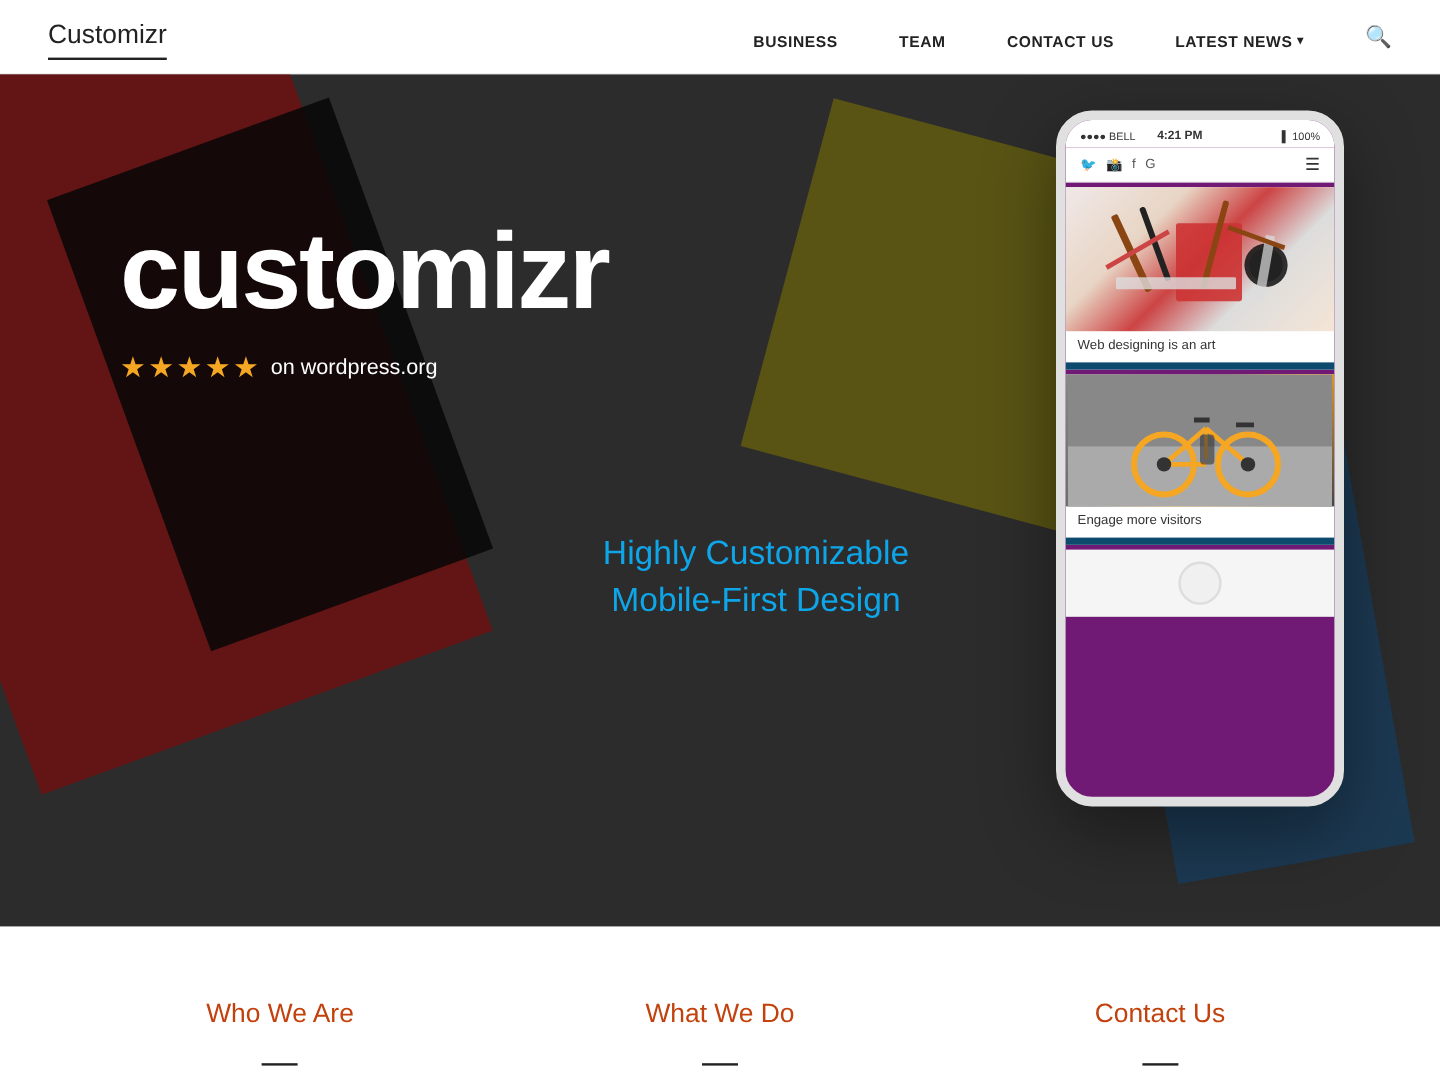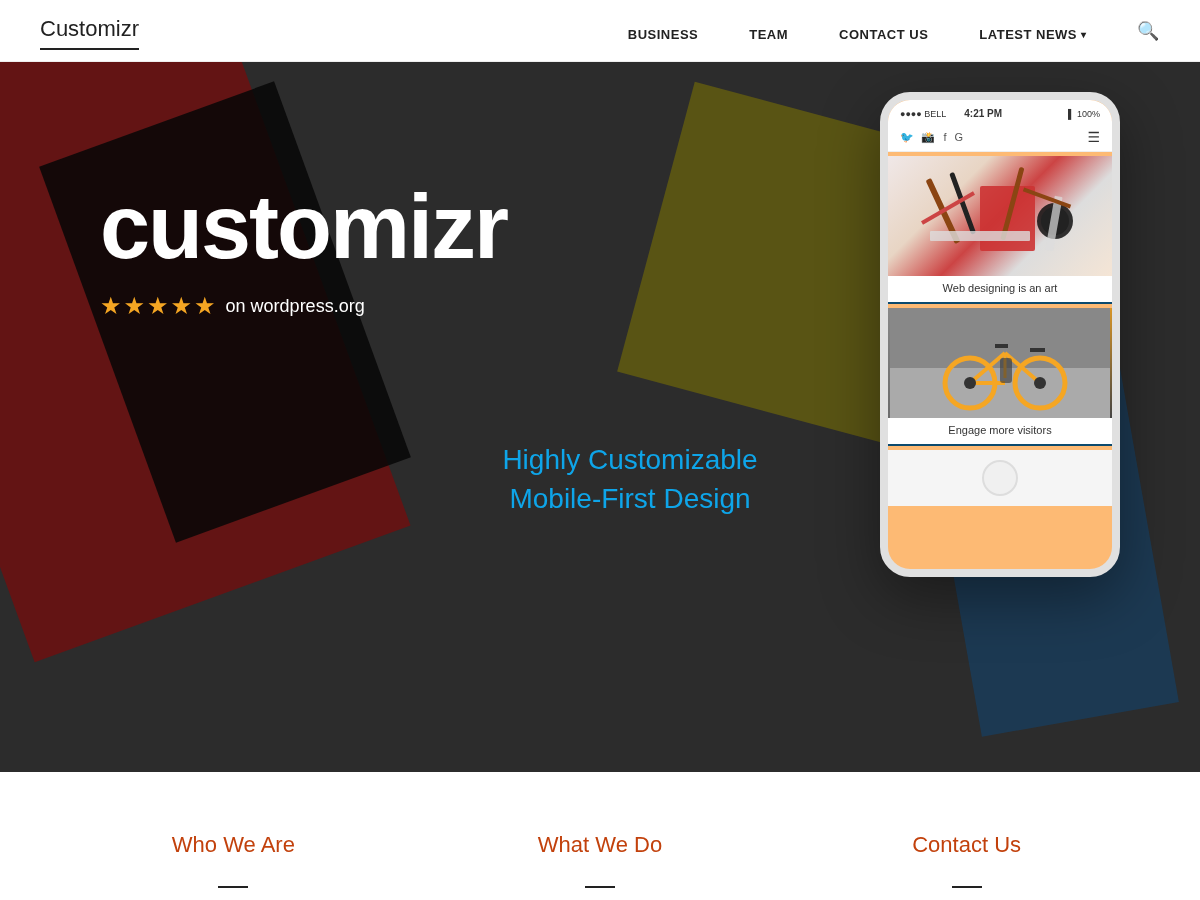--- a/index.html
+++ b/index.html
@@ -151,28 +151,27 @@
       text-align: center;
       margin-left: -40px;
     }
 
     
     .phone-mockup {
       position: absolute;
       right: 80px;
       top: 30px;
       width: 240px;
-      height: 485px;
-      background: #fdba74;
+      height: 580px;
+      background: #701a75;
       border-radius: 30px;
       border: 8px solid #e0e0e0;
       box-shadow: 0 20px 60px rgba(0,0,0,0.4);
       overflow: hidden;
       z-index: 3;
-      text-align: center;
     }
     .phone-top-bar {
       display: flex;
       justify-content: space-between;
       align-items: center;
       padding: 8px 12px 4px;
       background: #fff;
       font-size: 9px;
       color: #333;
     }
@@ -204,21 +203,21 @@
       font-size: 11px;
       color: #555;
     }
     .phone-menu-icon {
       font-size: 14px;
       color: #333;
     }
     .phone-card {
       background: #fff;
       margin: 4px 0;
-      border-bottom: 2px solid #0c4a6e;
+      border-bottom: 6px solid #0c4a6e;
     }
     .phone-card-img {
       width: 100%;
       height: 100px;
       object-fit: cover;
     }
     .phone-card-img-1 {
       background: linear-gradient(135deg, #f0e8e8 0%, #e8d5c4 30%, #c44 50%, #ddd 70%, #f5e5d5 100%);
       display: flex;
       align-items: center;

